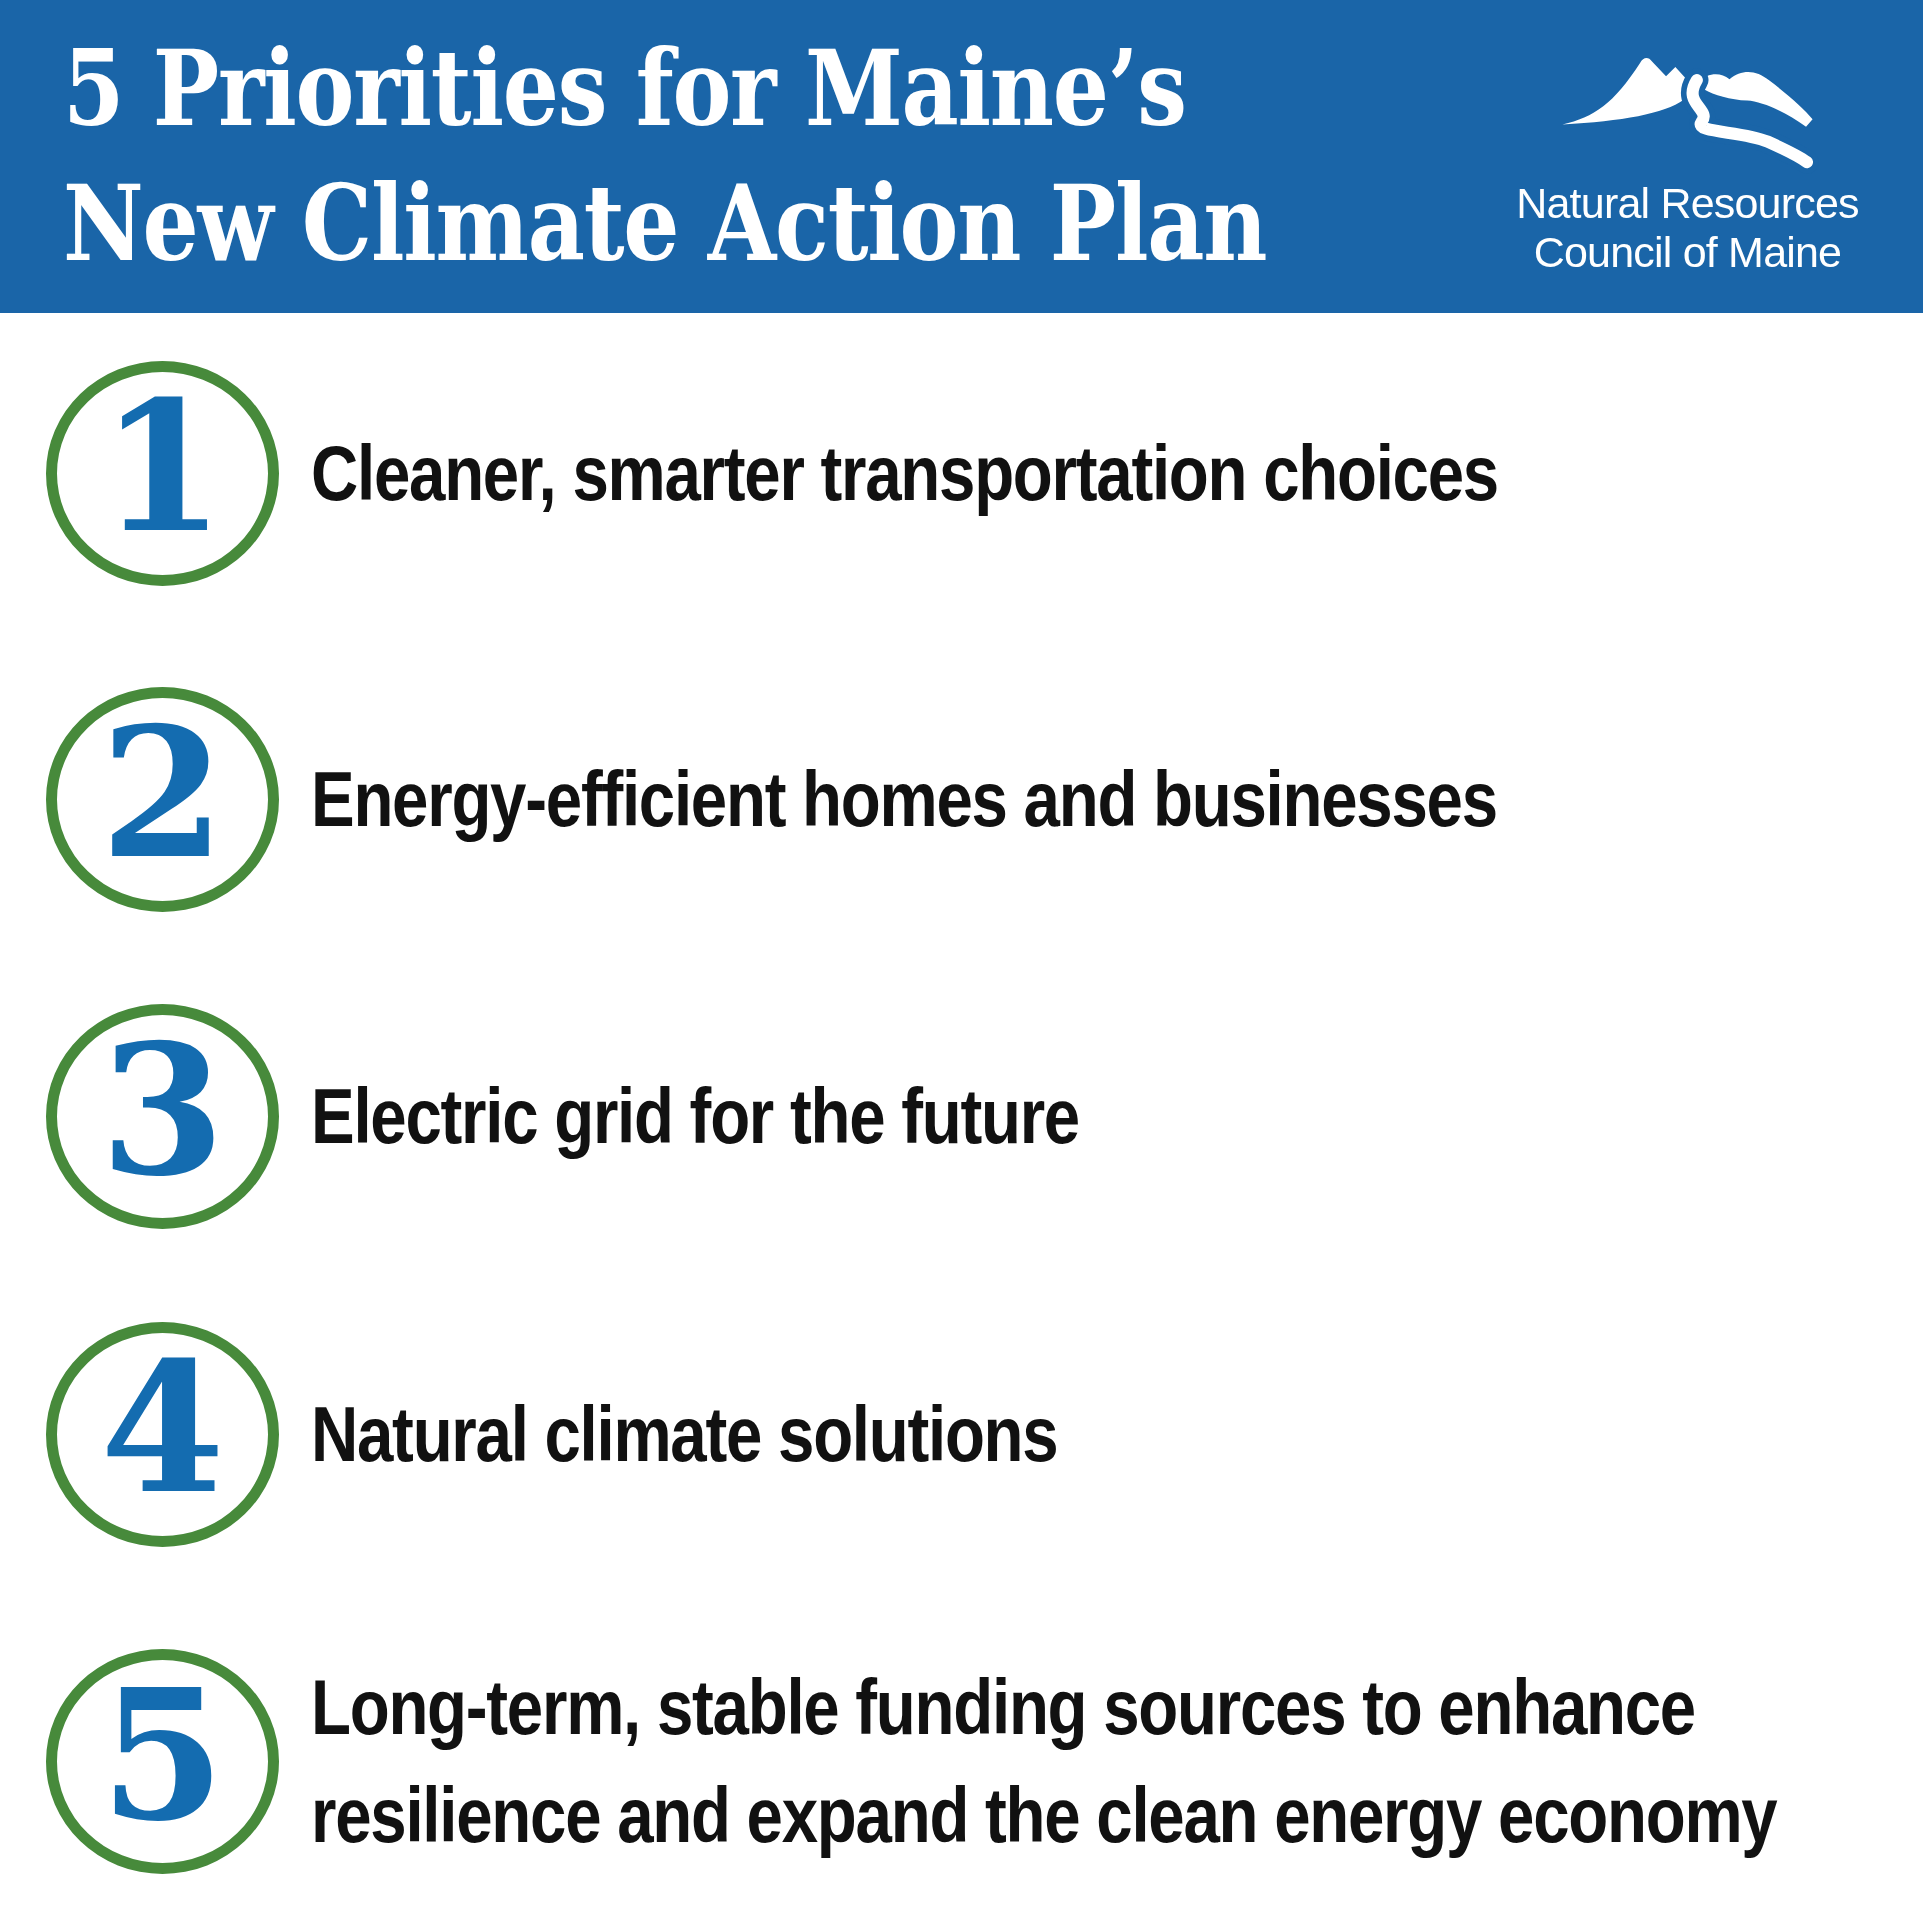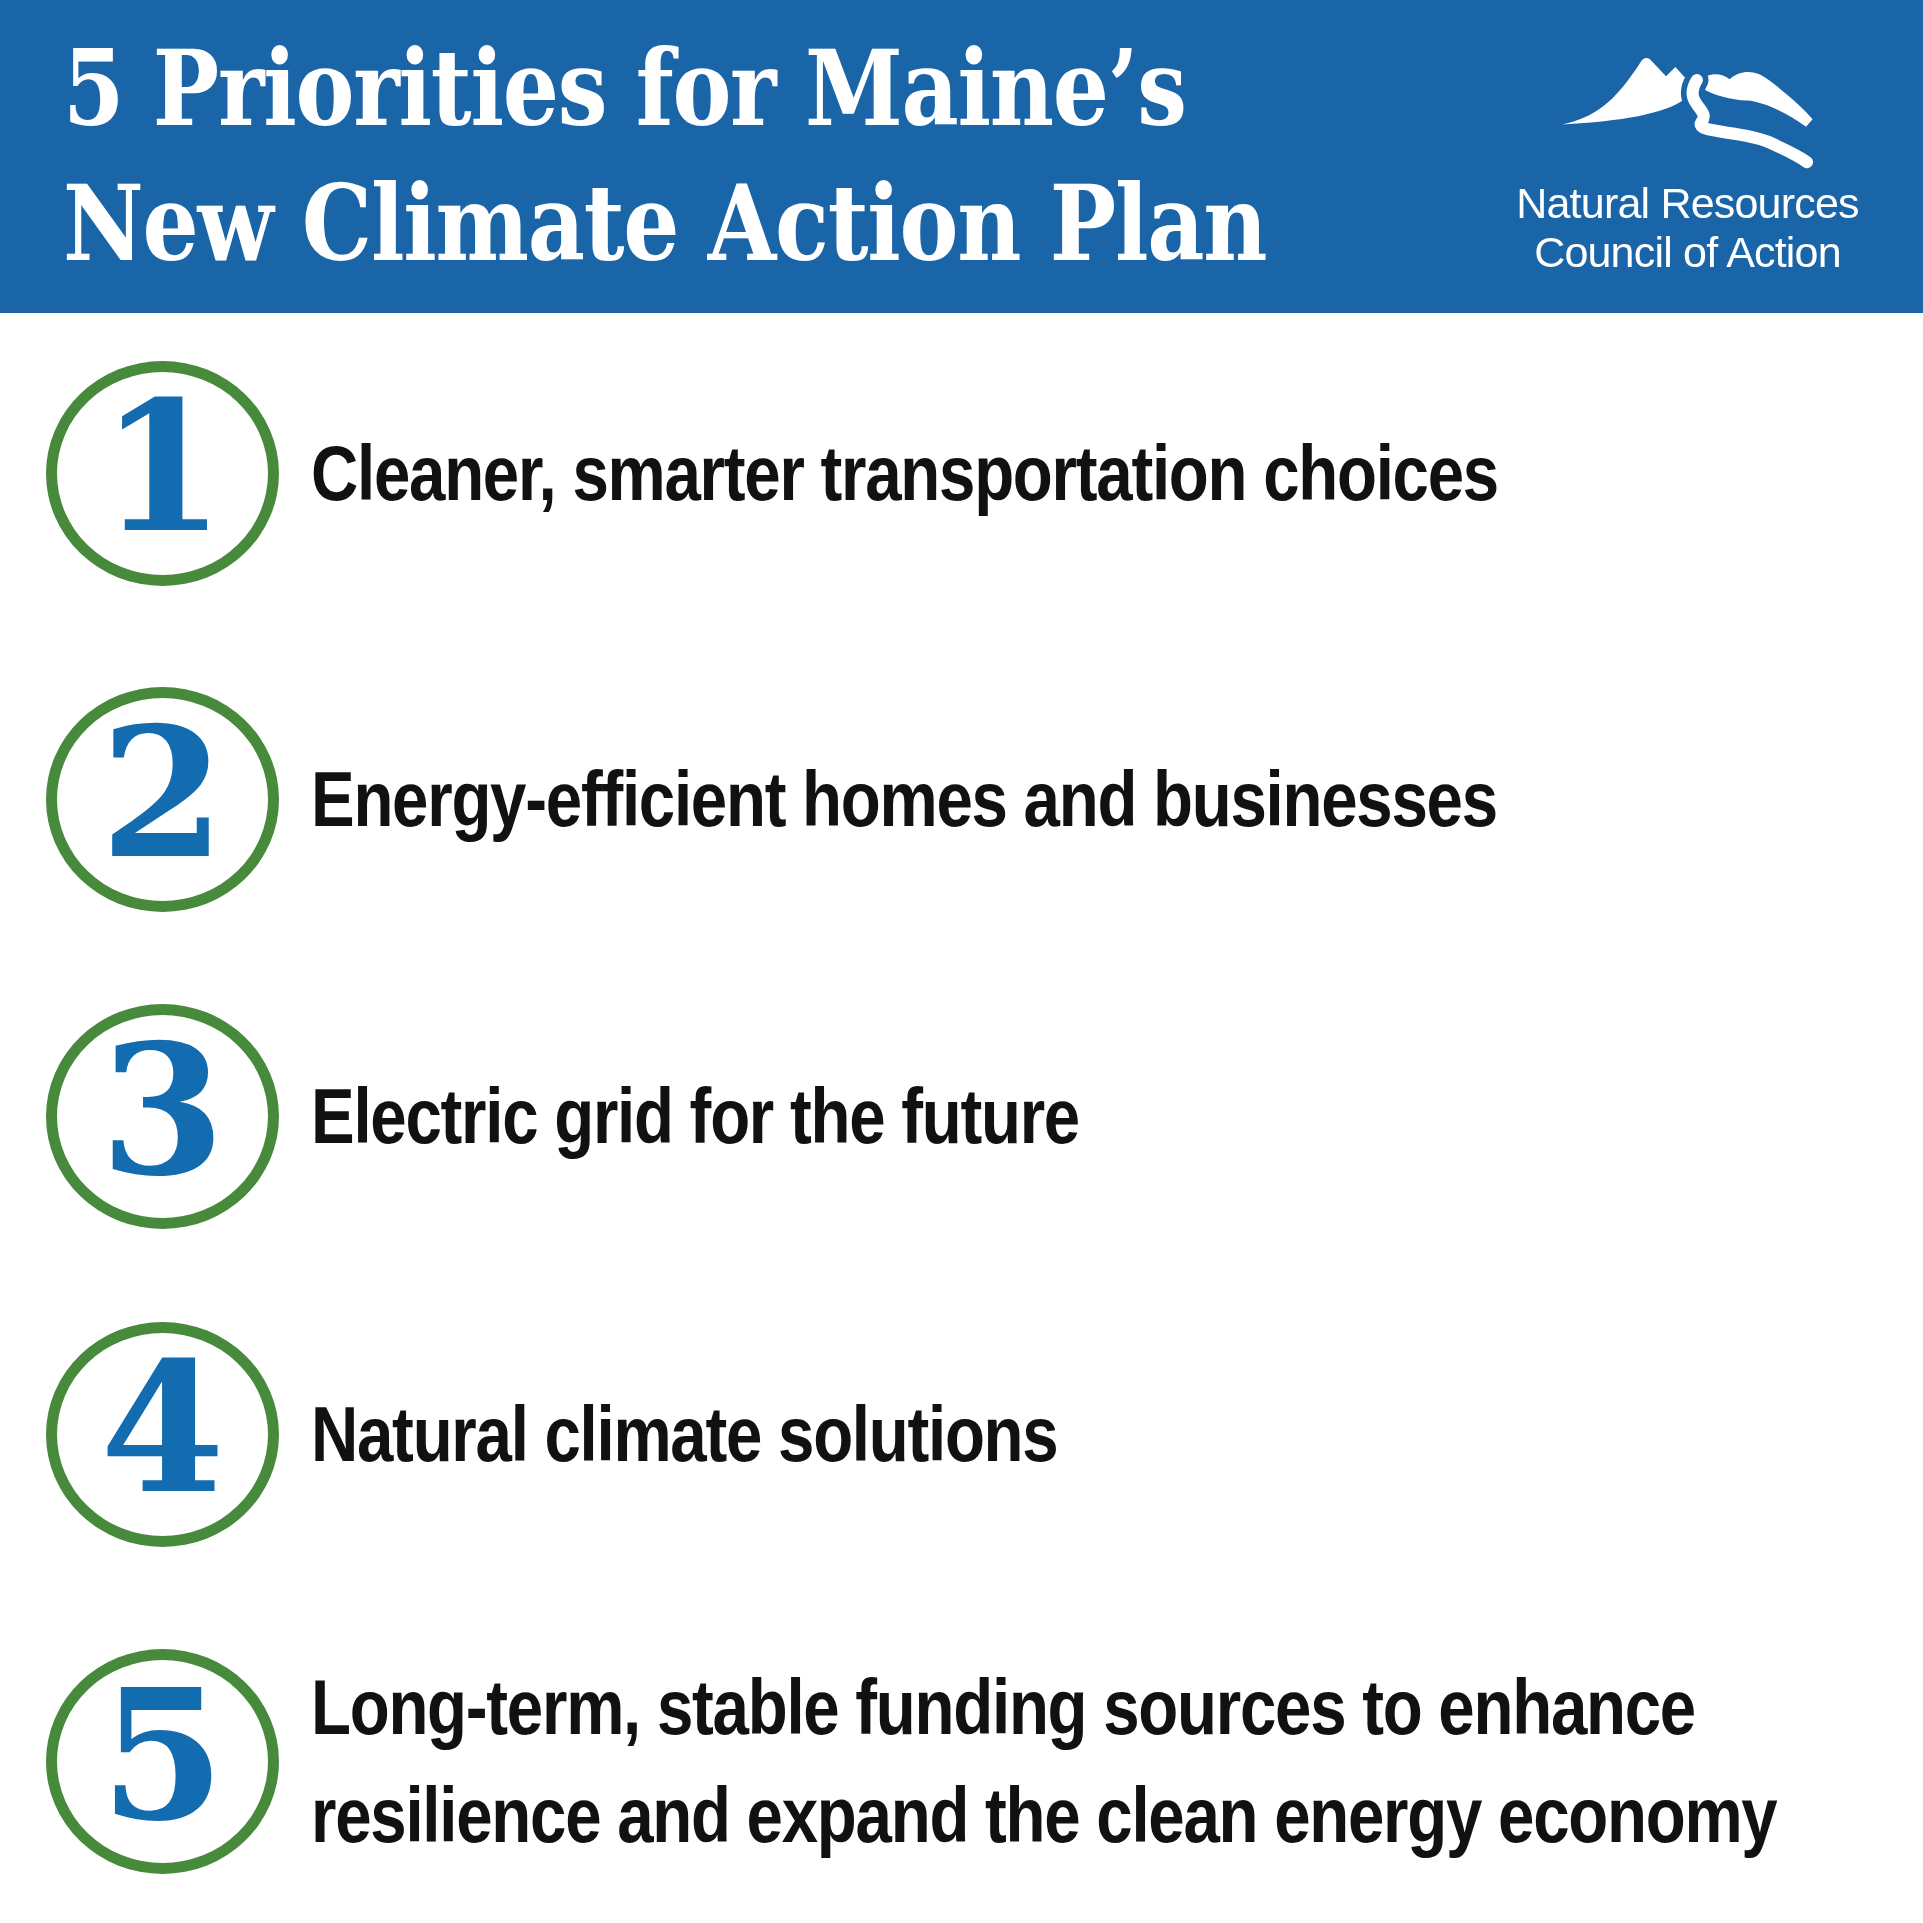--- a/index.html
+++ b/index.html
@@ -82,21 +82,21 @@
 
       <path fill="#ffffff" d="M12 183 C80 168 122 138 178 52 C186 38 196 38 204 48 L234 80 L254 60 L294 104 L272 130 C230 160 140 176 12 183 Z"></path>
 
       <path fill="#ffffff" d="M302 92 C324 72 350 70 370 86 C396 64 428 66 454 88 C494 118 530 150 548 172 L534 188 C490 156 440 134 408 132 C372 130 336 120 316 108 Z"></path>
 
       <path fill="none" stroke="#1a65a8" stroke-width="50" stroke-linecap="round" d="M300 88 C268 140 332 150 310 178 C294 202 396 196 452 220 C492 238 520 252 536 264"></path>
       <path fill="none" stroke="#ffffff" stroke-width="26" stroke-linecap="round" d="M300 88 C268 140 332 150 310 178 C294 202 396 196 452 220 C492 238 520 252 536 264"></path>
     </svg>
     <div class="logo-text">
       <div>Natural Resources</div>
-      <div>Council of Action</div>
+      <div>Council of Maine</div>
     </div>
   </div>
 </div>
 
 <div class="item item-1">
   <div class="badge">
     <span class="num">1</span>
   </div>
   <div class="item-text">Cleaner, smarter transportation choices</div>
 </div>

